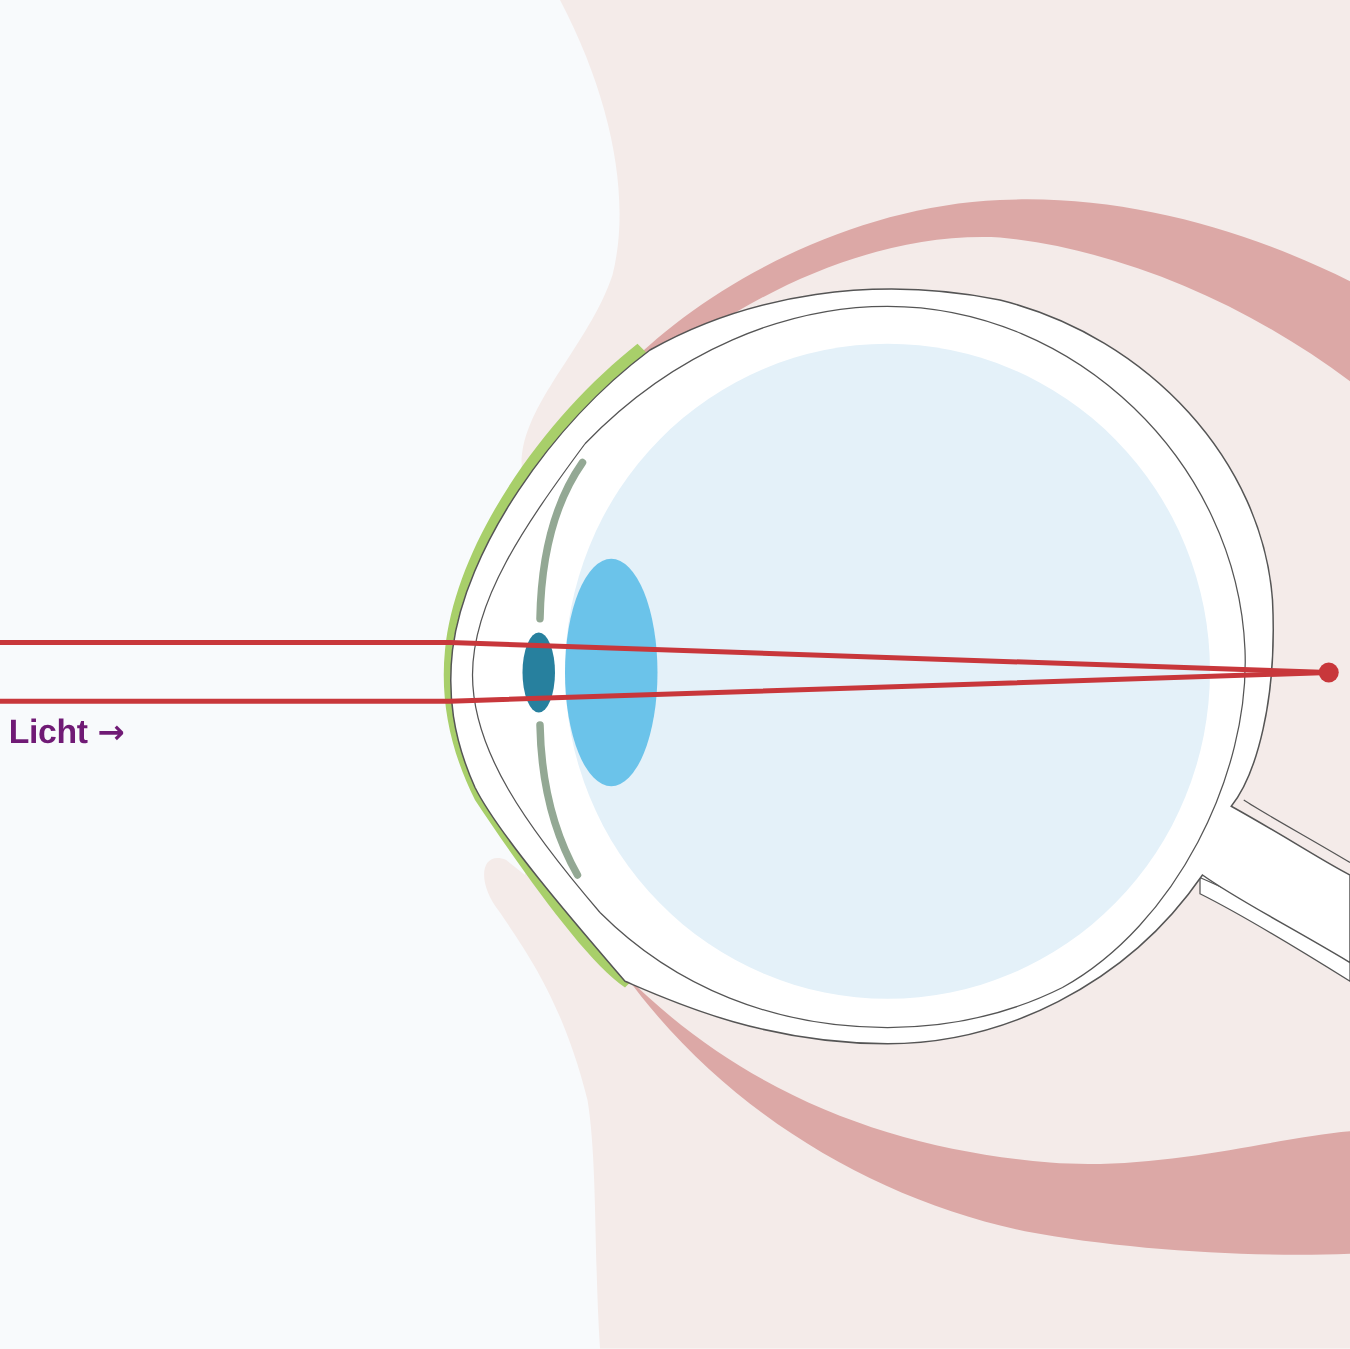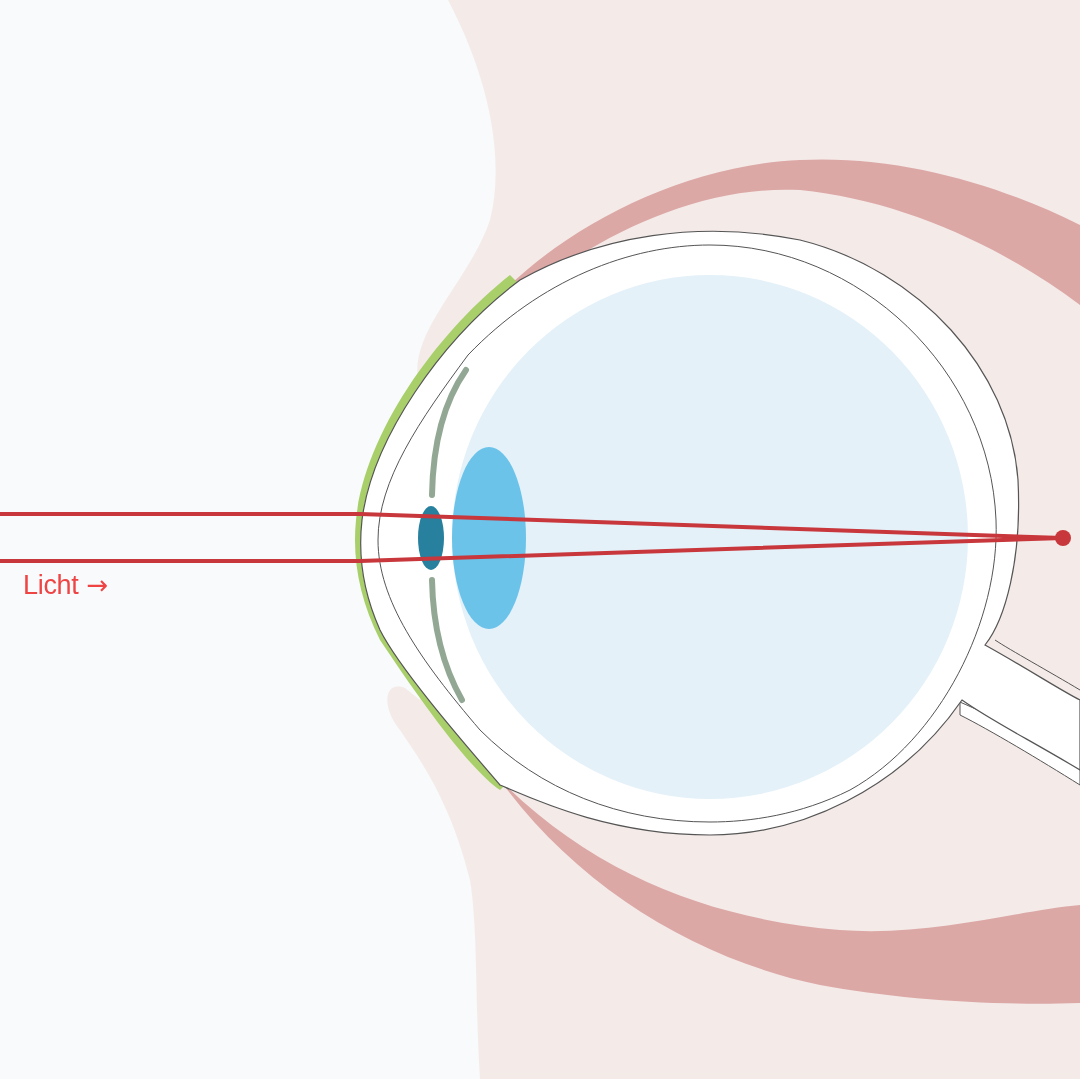--- a/index.html
+++ b/index.html
@@ -1,25 +1,26 @@
 <!DOCTYPE html>
 <html><head>
 <meta charset="utf-8">
 <style>
   html, body { margin: 0; padding: 0; background: #f8fafc; }
   body { width: 1080px; height: 1079px; overflow: hidden; position: relative; }
   #diagram { position: absolute; left: 0; top: 0; width: 1080px; height: 1079px; display: block; }
   .label {
     position: absolute;
-    left: 23px; top: 570px;
+    left: 7px; top: 570px;
     font-family: "Liberation Sans", sans-serif;
     font-size: 27px;
-    color: #ef4444;
+    color: #701a75;
     white-space: nowrap;
     letter-spacing: -0.3px;
+    font-weight: bold;
   }
   .label .arrow { margin-left: 8px; font-family: "DejaVu Sans", sans-serif; font-size: 26px; }
 </style>
 </head>
 <body>
 
 <svg id="diagram" viewBox="0 0 1080 1079" xmlns="http://www.w3.org/2000/svg">
 
   <rect x="0" y="0" width="1080" height="1079" fill="#f8fafc"></rect>
 

